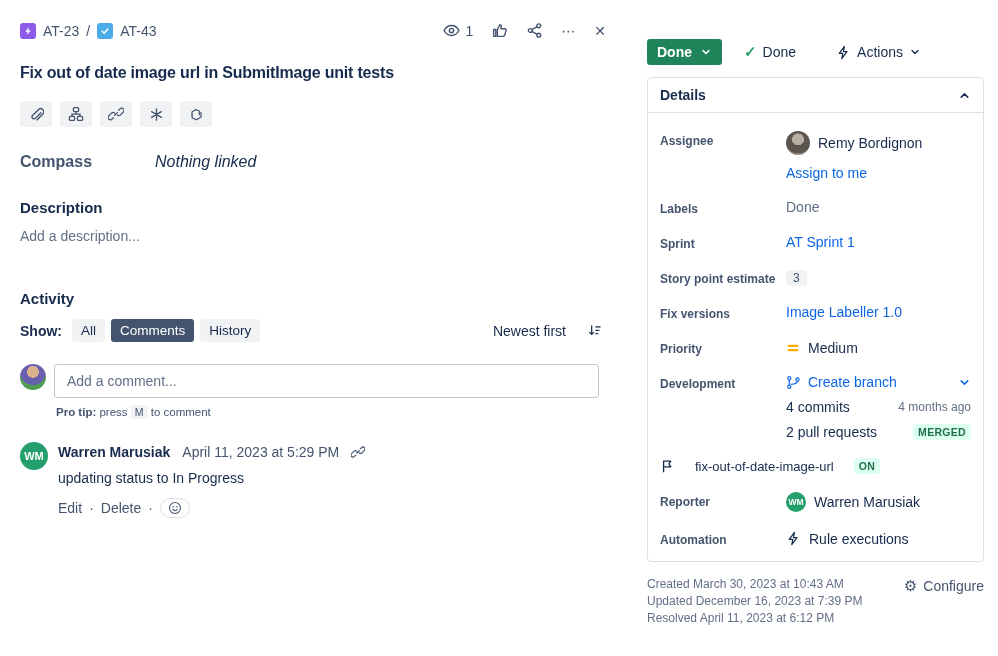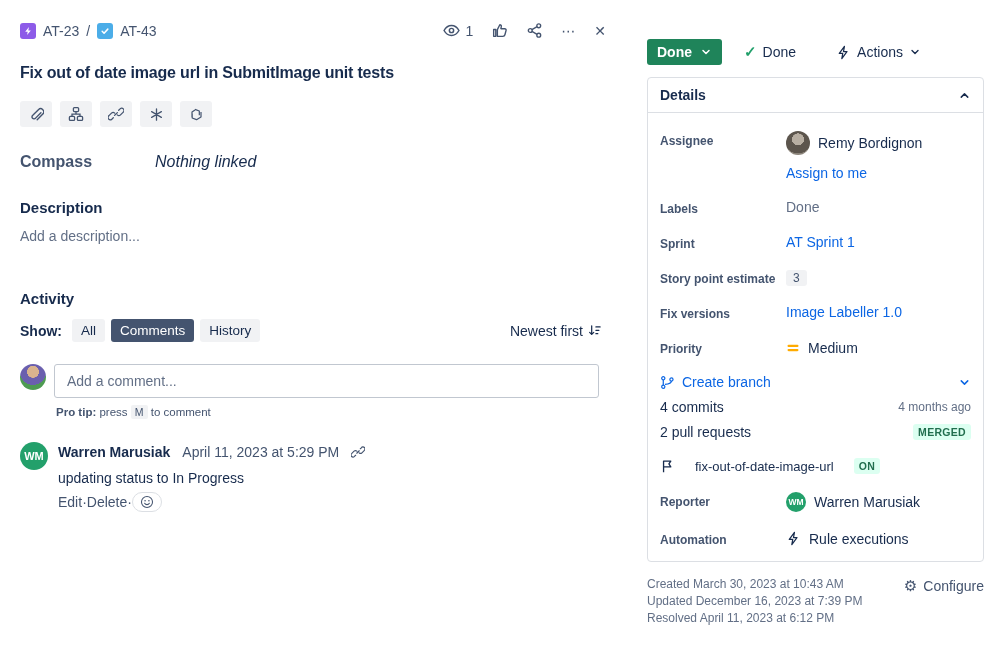--- a/index.html
+++ b/index.html
@@ -38,21 +38,21 @@
   .sect-h{font-size:15px;font-weight:700;color:var(--text);}
   .desc-h{margin-top:28px;}
   .desc-ph{margin-top:12px;color:var(--muted);cursor:text;}
 
   .act-h{margin-top:46px;}
   .showrow{display:flex;align-items:center;margin-top:12px;}
   .showrow .show-lb{font-weight:700;margin-right:10px;}
   .chip{background:var(--chipbg);border-radius:3px;padding:4px 9px;font-size:13.5px;color:var(--text);
     margin-right:6px;cursor:pointer;border:none;font-family:inherit;}
   .chip.sel{background:var(--chipsel);color:#fff;}
-  .sort{margin-left:auto;margin-right:18px;display:flex;align-items:center;gap:4px;cursor:pointer;color:var(--text);}
+  .sort{margin-left:auto;margin-right:18px;display:flex;align-items:center;gap:21px;cursor:pointer;color:var(--text);}
 
   .composer{display:flex;align-items:flex-start;gap:8px;margin-top:22px;}
   .avatar{border-radius:50%;flex-shrink:0;}
   .photo1{width:26px;height:26px;background:radial-gradient(circle at 50% 30%,#d9b38e 26%,#6a5fae 27% 58%,#4e9b52 59%);}
   .photo2{width:24px;height:24px;background:radial-gradient(circle at 50% 35%,#b7aea2 30%,#5c554d 31% 70%,#8b847a 71%);}
   .av-green{background:var(--avgreen);color:#fff;font-weight:700;display:flex;align-items:center;justify-content:center;}
   .av28{width:28px;height:28px;font-size:11px;} .av20{width:20px;height:20px;font-size:8.5px;}
   .cinput{flex:1;height:34px;border:1px solid #C1C7D0;border-radius:3px;padding:0 12px;font-size:14px;
     font-family:inherit;color:var(--text);max-width:545px;}
   .cinput::placeholder{color:var(--muted);}
@@ -60,21 +60,21 @@
   .protip b{font-weight:700;}
   .kbd{background:var(--chipbg);border-radius:2px;padding:1px 4px;font-size:10.5px;color:var(--label);}
 
   .comment{display:flex;gap:10px;margin-top:24px;}
   .cbody{padding-top:2px;}
   .cmeta{display:flex;align-items:center;gap:12px;}
   .cauthor{font-weight:700;cursor:pointer;}
   .cdate{color:var(--label);cursor:pointer;}
   .clink{color:var(--label);display:flex;cursor:pointer;}
   .ctext{margin-top:10px;}
-  .cactions{margin-top:6px;display:flex;align-items:center;color:var(--label);}
+  .cactions{margin-top:12px;display:flex;align-items:center;gap:7px;color:var(--label);}
   .cact{cursor:pointer;}
   .emoji-btn{border:1px solid var(--border);background:#fff;border-radius:12px;padding:2px 7px;
     display:flex;align-items:center;color:var(--label);cursor:pointer;}
 
   
   .statusrow{display:flex;align-items:center;}
   .done-btn{background:var(--done);color:#fff;border:none;border-radius:3px;height:26px;
     padding:0 10px;font-size:14px;font-weight:700;display:flex;align-items:center;gap:8px;cursor:pointer;font-family:inherit;}
   .res{display:flex;align-items:center;gap:6px;margin-left:22px;cursor:default;}
   .res .ck{color:var(--check);font-weight:700;font-size:15px;}
@@ -323,20 +323,21 @@
             <span class="pr-ic">
               <svg width="14" height="14" viewBox="0 0 16 16">
                   <path d="M3 5.6h10M3 10.4h10" stroke="currentColor" stroke-width="2.6" stroke-linecap="round"></path>
                 </svg>
             </span>
             <span>Medium</span>
           </span>
         </div>
 
         <div class="frow">
+          <span class="lb">Development</span>
           <span class="val">
             <span class="devline">
               <span class="cb">
                 <svg width="15" height="15" viewBox="0 0 16 16">
                     <circle cx="3.5" cy="3.5" r="1.7" fill="none" stroke="currentColor" stroke-width="1.3"></circle>
                     <circle cx="3.5" cy="12.5" r="1.7" fill="none" stroke="currentColor" stroke-width="1.3"></circle>
                     <circle cx="12.2" cy="4.8" r="1.7" fill="none" stroke="currentColor" stroke-width="1.3"></circle>
                     <path d="M3.5 5.2v5.6M12.2 6.5c0 2.6-3.4 3.3-6.9 3.5" fill="none" stroke="currentColor" stroke-width="1.3"></path>
                   </svg>
                 <span>Create branch</span>

